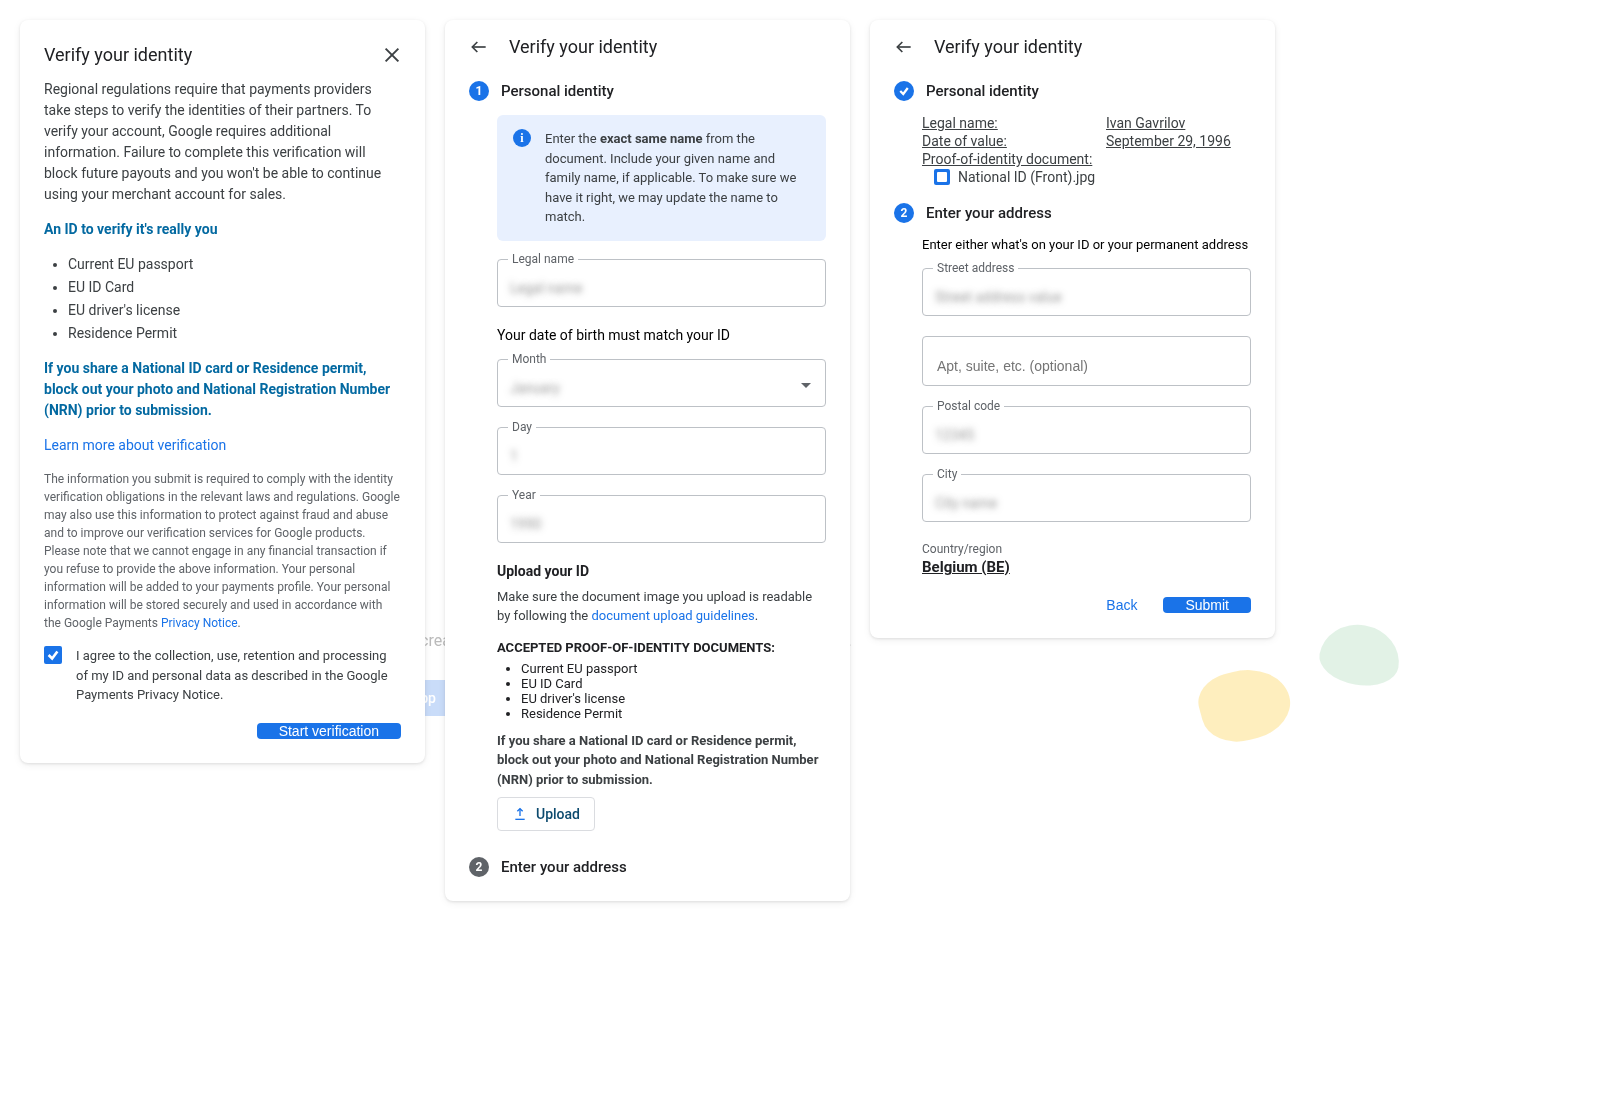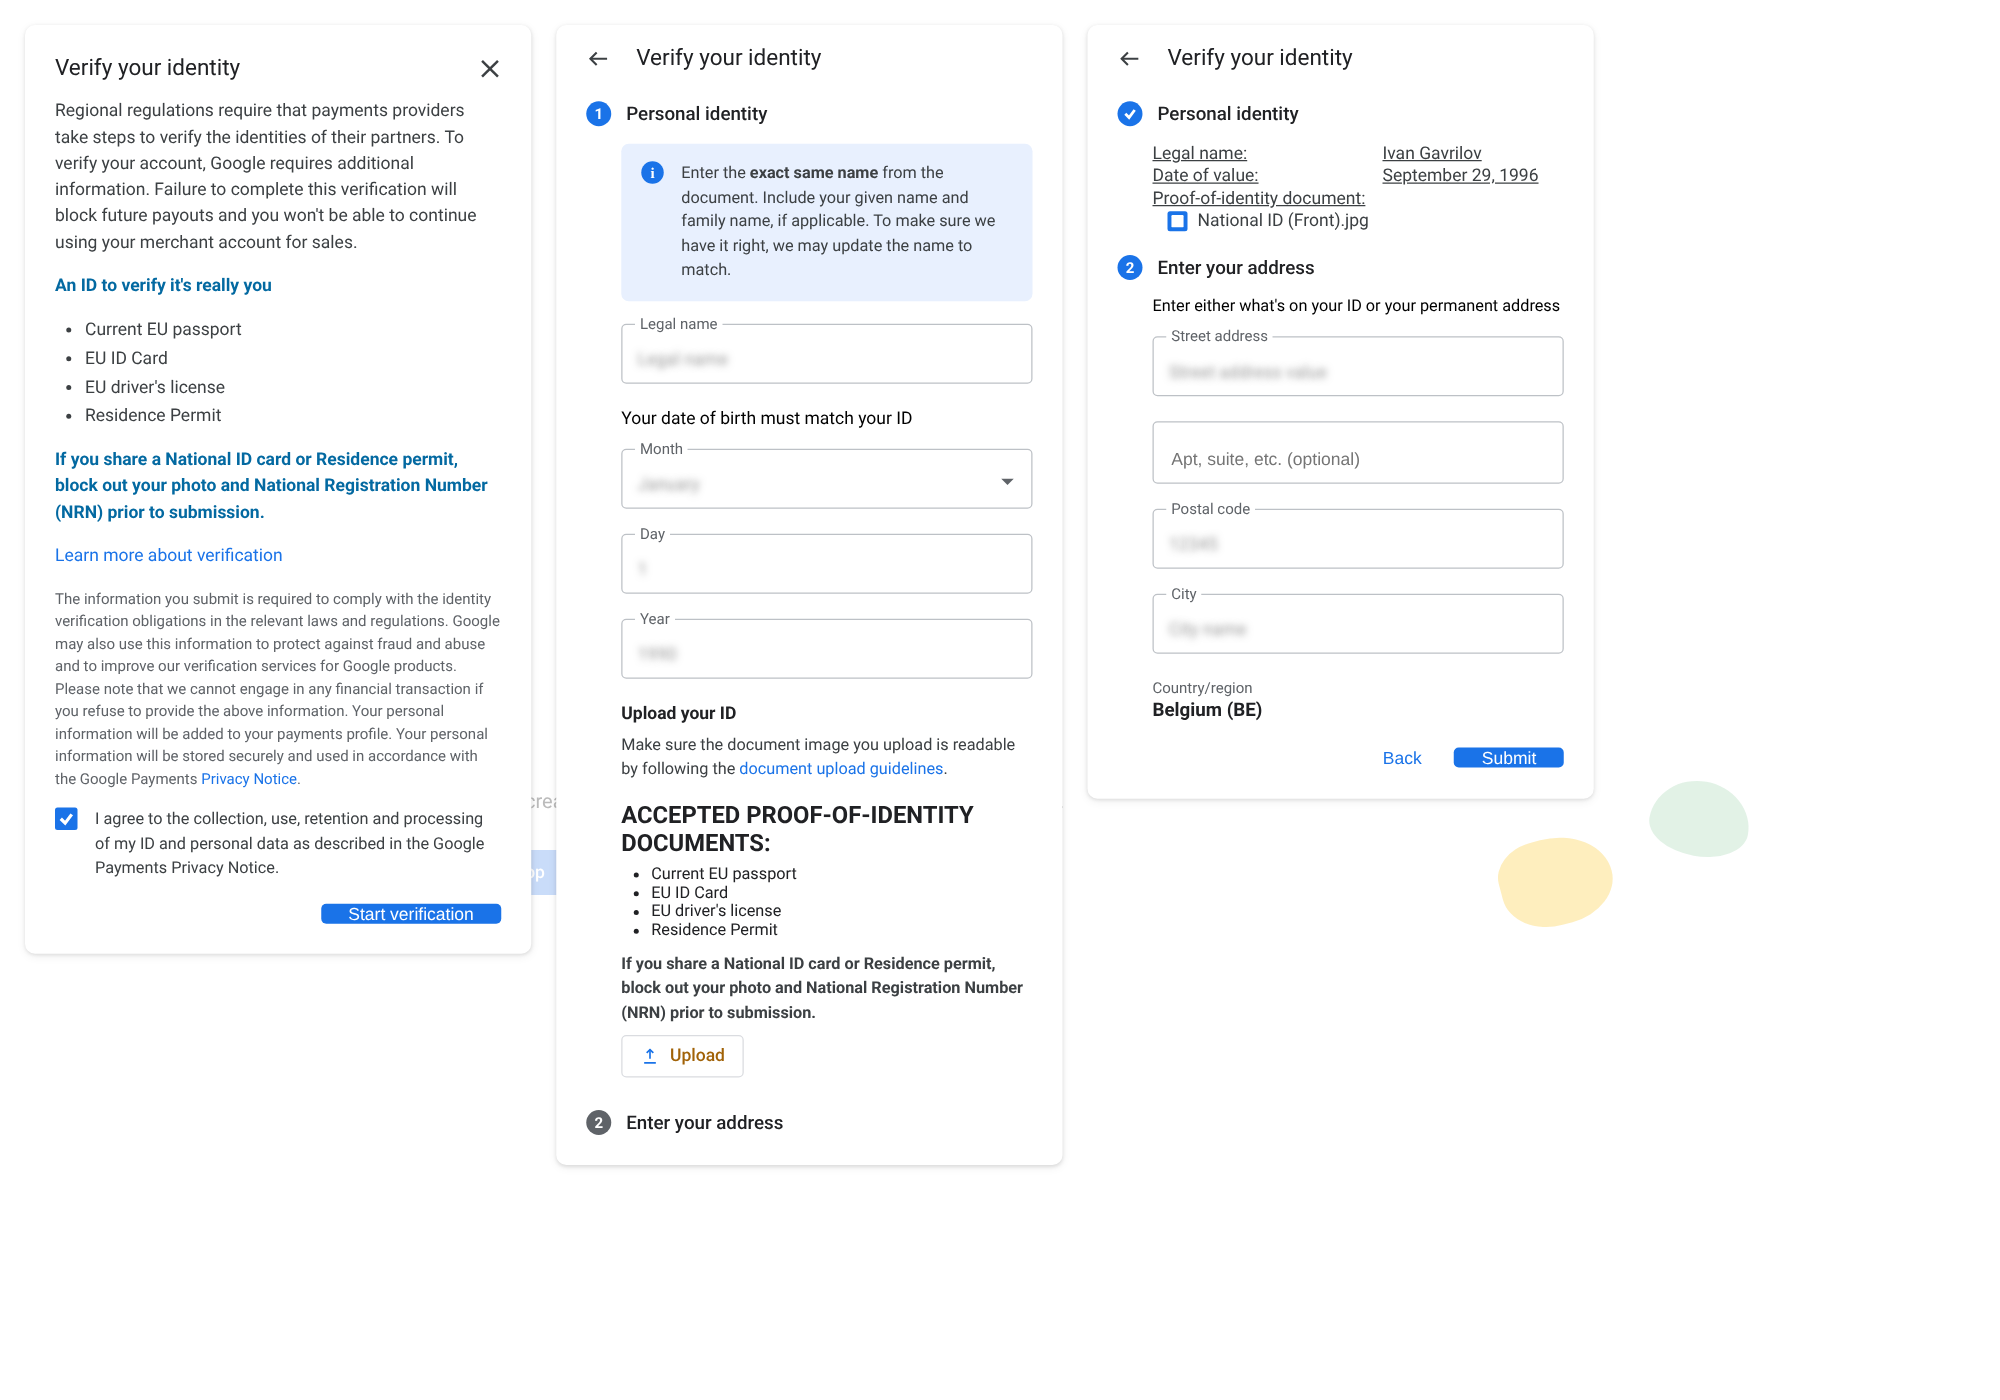--- a/index.html
+++ b/index.html
@@ -110,38 +110,38 @@
     user-select:none; font-size:14px;
   }
   .field input{ border:none; outline:none; width:100%; font-size:14px; color:#8b5cf6; background:transparent;}
   .field.select::after{
     content:''; position:absolute; right:14px; top:50%; width:0; height:0;
     border-left:5px solid transparent; border-right:5px solid transparent; border-top:5px solid #5f6368;
   }
   .helper{ font-size:14px; color:#000000; margin:0 0 16px 0;}
   .subhead{ font-size:14px; font-weight:700; margin:14px 0 8px 0;}
   .small-note{ font-size:13px; color:#3c4043; line-height:1.5;}
-  .accepted{ font-size:19px; font-weight:700; margin:14px 0 6px 0;}
+  .accepted{ font-size:13px; font-weight:700; margin:14px 0 6px 0;}
   ul.doclist2{ margin:0 0 10px 0; padding-left:24px; font-size:13px;}
   .upload-btn{
     display:inline-flex; align-items:center; gap:8px;
     border:1px solid #dadce0; border-radius:4px; padding:8px 14px;
-    color:#a16207; font-size:14px; font-weight:500; cursor:pointer; margin-top:8px;
+    color:#0c4a6e; font-size:14px; font-weight:500; cursor:pointer; margin-top:8px;
   }
   .upload-btn svg{ width:16px; height:16px; stroke:#1a73e8; stroke-width:2; fill:none;}
 
   
   .summary{ font-size:14px; color:#3c4043; margin-bottom:18px;}
   .summary .srow{ display:flex; gap:4px; margin-bottom:2px;text-decoration:underline;}
   .summary .skey{ min-width:180px;}
   .filechip{ display:inline-flex; align-items:center; gap:8px; margin-left:12px;}
   .fileicon{ width:16px; height:16px; background:#1a73e8; border-radius:2px; display:flex; align-items:center; justify-content:center;}
   .fileicon svg{ width:10px; height:10px; fill:#fff;}
   .country-label{ font-size:12px; color:#5f6368; margin-top:6px;}
-  .country-val{ font-size:15px; font-weight:700; margin-top:2px;}
+  .country-val{ font-size:15px; font-weight:700; margin-top:2px;text-decoration:underline;}
 
   
   .shape{ position:absolute; z-index:-2; opacity:0.6;}
   .shape.green{ width:80px; height:60px; background:#ceead6; border-radius:50% 50% 50% 50%/60% 60% 40% 40%; right:180px; top:605px; transform:rotate(10deg);}
   .shape.yellow{ width:90px; height:70px; background:#fde293; border-radius:40% 60% 50% 50%; right:290px; top:650px; transform:rotate(-15deg);}
 </style>
 </head>
 <body>
 
 <div class="canvas">

